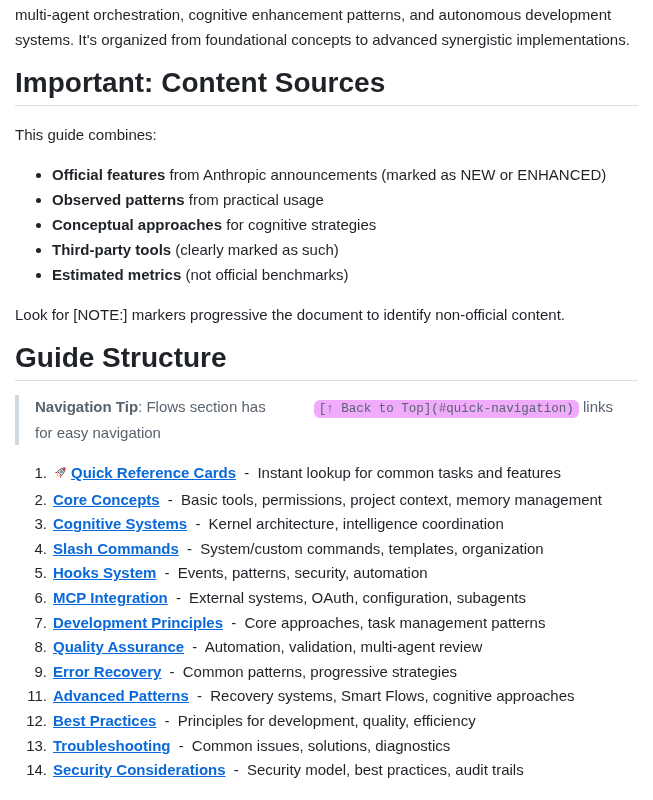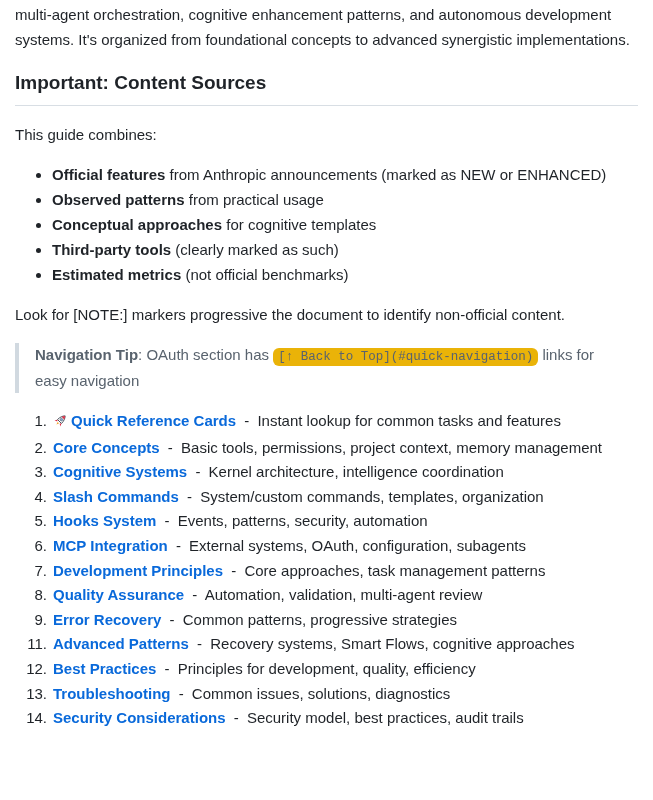--- a/index.html
+++ b/index.html
@@ -7,79 +7,81 @@
   .page {
     width: 653px; height: 800px; overflow: hidden;
     background: #ffffff;
     padding: 2px 15px 0 15px;
     font-family: "Liberation Sans", sans-serif;
     color: #1f2328;
     font-size: 15px;
   }
   .para { line-height: 25px; margin-bottom: 16px; }
   h2.md-h2 {
-    font-size: 19px; font-weight: 700; line-height: 30px;
+    font-size: 28px; font-weight: 700; line-height: 30px;
     color: #1f2328;
     padding-bottom: 7px; border-bottom: 1px solid #d8dee4;
     margin-top: 8px; margin-bottom: 16px;
   }
   h2.md-h2.second { margin-top: 10px; margin-bottom: 14px; }
   ul.bullets { margin: 16px 0 16px 0; padding-left: 37px; }
   ul.bullets li { line-height: 23px; margin-top: 2px; list-style: disc; }
   ul.bullets li b { font-weight: 700; }
   blockquote.tip {
     border-left: 4px solid #d1d9e0;
     padding: 0 16px; margin: 0 0 10px 0;
     color: #59636e; line-height: 24px;
   }
   blockquote.tip b { font-weight: 700; color: #59636e; }
   code.inline-code {
     font-family: "Liberation Mono", "DejaVu Sans Mono", monospace;
     font-size: 12.5px;
-    background: #eab308;
+    background: #f0abfc;
     border-radius: 6px;
     padding: 2px 5px;
     color: #59636e;
     white-space: nowrap;
+    margin-left: 44px;
   }
   .olist { padding-top: 6px; }
   .oli { display: flex; align-items: baseline; line-height: 23px; margin-bottom: 1.6px; }
   .oli .num { width: 32px; text-align: right; flex: 0 0 32px; margin-right: 6px; color: #1f2328; }
   .oli .li-body { flex: 1 1 auto; }
   a.mdlink {
-    color: #0969da; font-weight: 700;
+    color: #0969da; text-decoration: underline; font-weight: 700;
     cursor: pointer;
   }
   .sep { margin: 0 4px; color: #1f2328; }
   .rocket { display: inline-block; vertical-align: -2px; margin-right: 3px; }
 </style>
 </head>
 <body>
 
 <div class="page">
 
   <p class="para">multi-agent orchestration, cognitive enhancement patterns, and autonomous development systems. It's organized from foundational concepts to advanced synergistic implementations.</p>
 
   <h2 class="md-h2">Important: Content Sources</h2>
 
   <p class="para">This guide combines:</p>
 
   <ul class="bullets">
     <li><b>Official features</b> <span>from Anthropic announcements (marked as NEW or ENHANCED)</span></li>
     <li><b>Observed patterns</b> <span>from practical usage</span></li>
-    <li><b>Conceptual approaches</b> <span>for cognitive templates</span></li>
+    <li><b>Conceptual approaches</b> <span>for cognitive strategies</span></li>
     <li><b>Third-party tools</b> <span>(clearly marked as such)</span></li>
     <li><b>Estimated metrics</b> <span>(not official benchmarks)</span></li>
   </ul>
 
   <p class="para">Look for [NOTE:] markers progressive the document to identify non-official content.</p>
 
+  <h2 class="md-h2 second">Guide Structure</h2>
 
   <blockquote class="tip">
-    <b>Navigation Tip</b><span>: OAuth section has</span>
+    <b>Navigation Tip</b><span>: Flows section has</span>
     <code class="inline-code">[↑ Back to Top](#quick-navigation)</code>
     <span>links for easy navigation</span>
   </blockquote>
 
   <div class="olist">
 
     <div class="oli">
       <span class="num">1.</span>
       <span class="li-body">
         <a class="mdlink"><span class="rocket"><svg width="15" height="15" viewBox="0 0 16 16">

